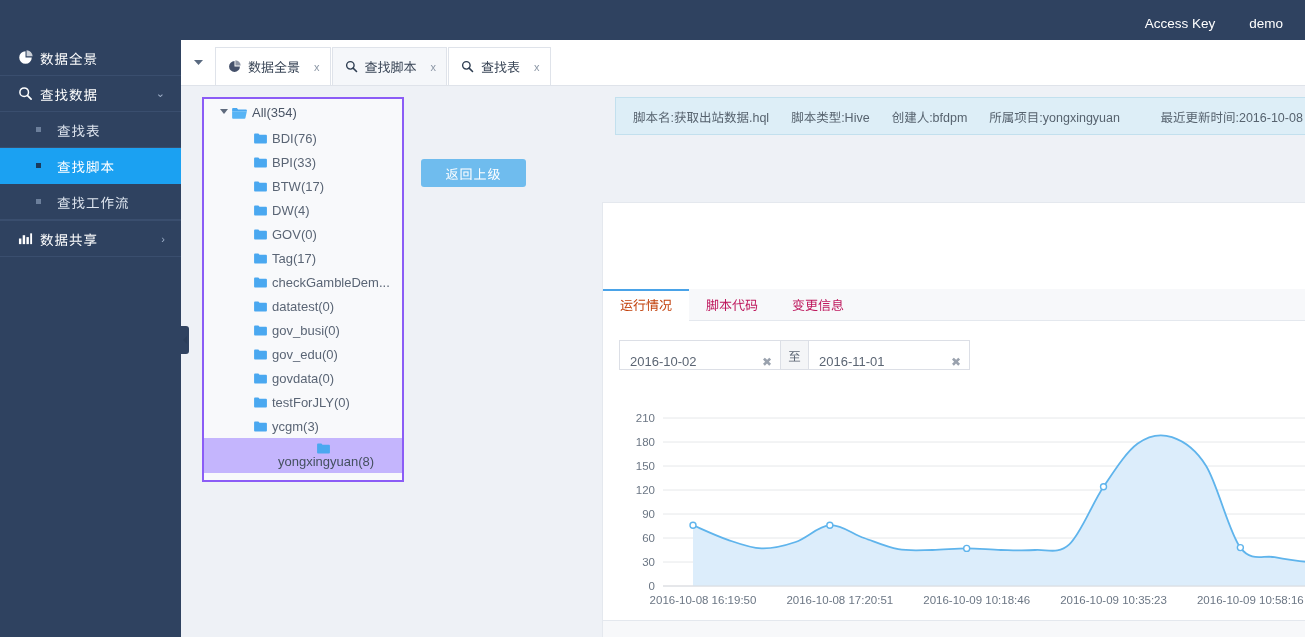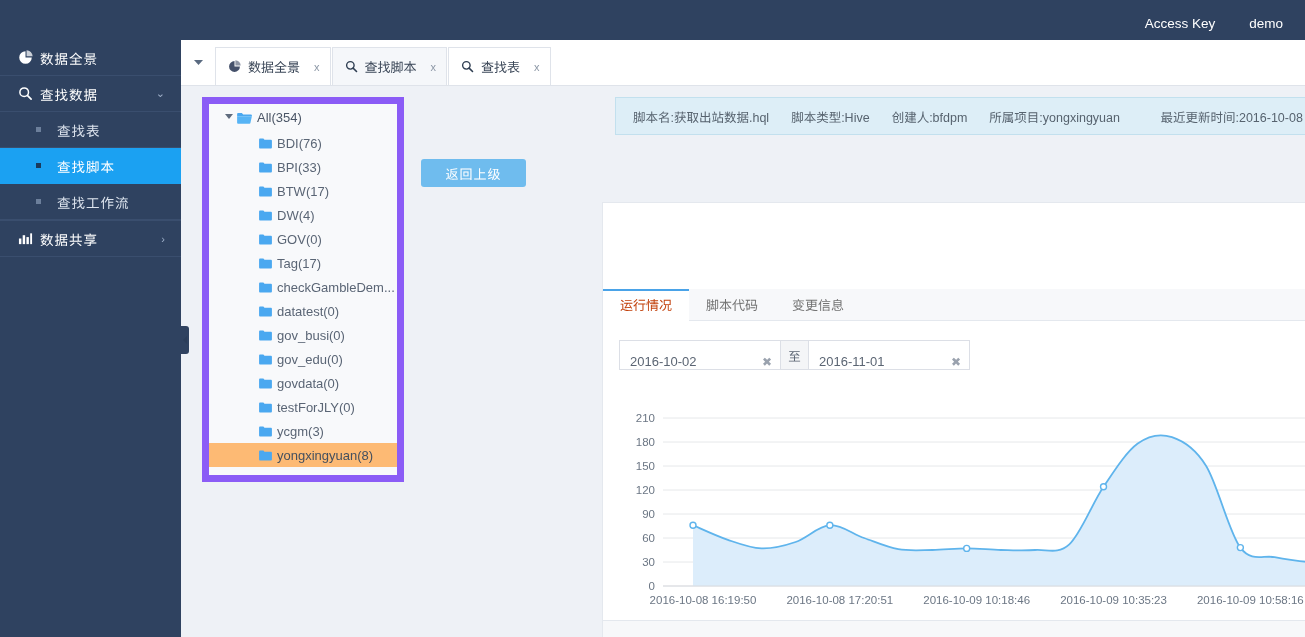--- a/index.html
+++ b/index.html
@@ -106,38 +106,38 @@
     position: absolute; left: 181px; top: 86px;
     width: 1124px; height: 551px;
     background: #eef1f6;
   }
 
   
   .tree-panel {
     position: absolute; left: 21px; top: 11px;
     width: 202px; height: 385px;
     background: #f8f9fb;
-    border: 7px solid #8b5cf6;
+    border: 2px solid #8b5cf6;
   }
   .tree-root {
     display: flex; align-items: center;
     padding: 6px 0 6px 16px;
     font-size: 13px; color: #4a5566; cursor: pointer;
   }
   .tree-caret {
     width: 12px; color: #5f6b7d; font-size: 8px; flex: none;
   }
   .folder-ico { flex: none; margin-right: 5px; display: inline-flex; }
   .tree-item {
     display: flex; align-items: center;
     padding: 4.5px 4px 4.5px 50px;
     font-size: 13px; color: #5a6575; cursor: pointer;
     white-space: nowrap; overflow: hidden;
   }
-  .tree-item.selected { background: #fdba74; color: #44505f; }
+  .tree-item.selected { background: #c4b5fd; color: #44505f; flex-direction: column; }
 
   
   .infobar {
     position: absolute; left: 434px; top: 11px;
     width: 810px; height: 38px;
     background: #ddeef7;
     border: 1px solid #c2e0ee;
     display: flex; align-items: center;
     font-size: 12.5px; color: #57636f;
     padding: 0 17px;
@@ -167,21 +167,21 @@
   .subtabs {
     position: absolute; left: 0; top: 86px;
     width: 828px; height: 32px;
     background: #f7f8fa;
     border-bottom: 1px solid #e4e8ee;
     display: flex; align-items: stretch;
   }
   .subtab {
     padding: 0 17px;
     display: flex; align-items: center;
-    font-size: 13px; color: #737373;
+    font-size: 13px; color: #be185d;
     cursor: pointer; position: relative;
   }
   .subtab.active {
     background: #ffffff; color: #c2410c;
     border-bottom: 1px solid #ffffff;
     margin-bottom: -1px;
   }
   .subtab.active::before {
     content: ""; position: absolute; left: 0; right: 0; top: 0;
     height: 2px; background: #4aa3e8;

